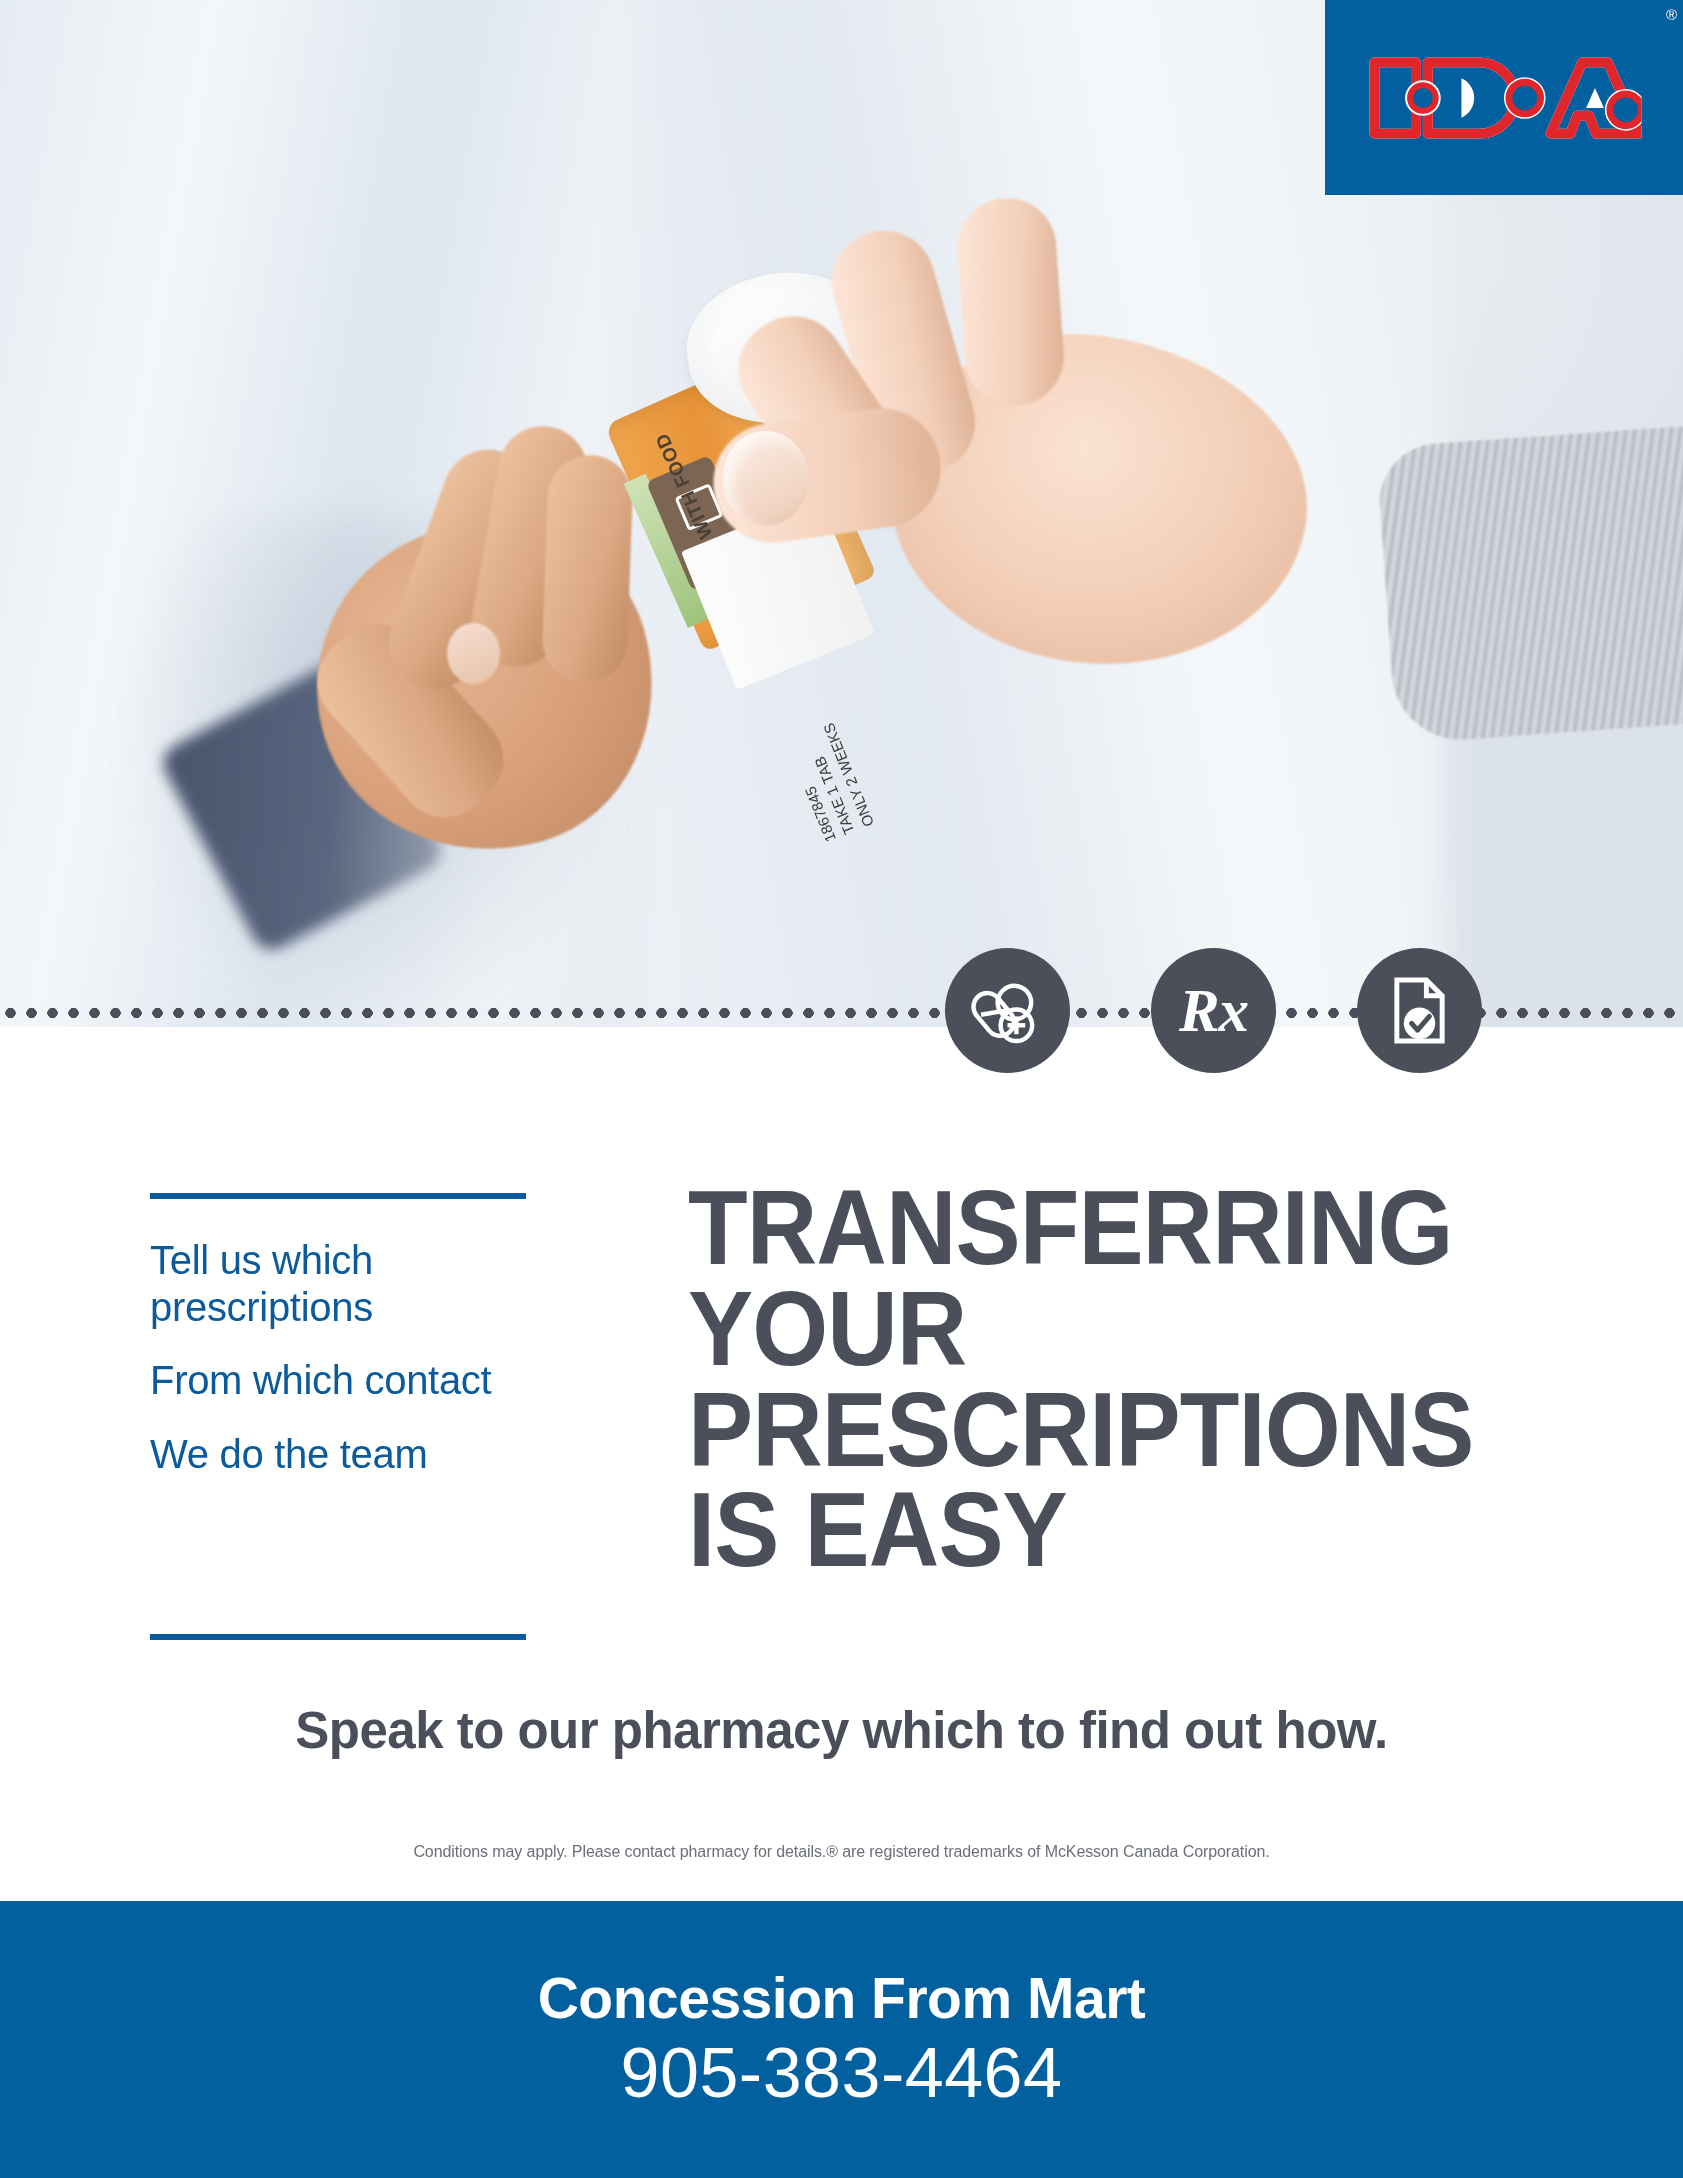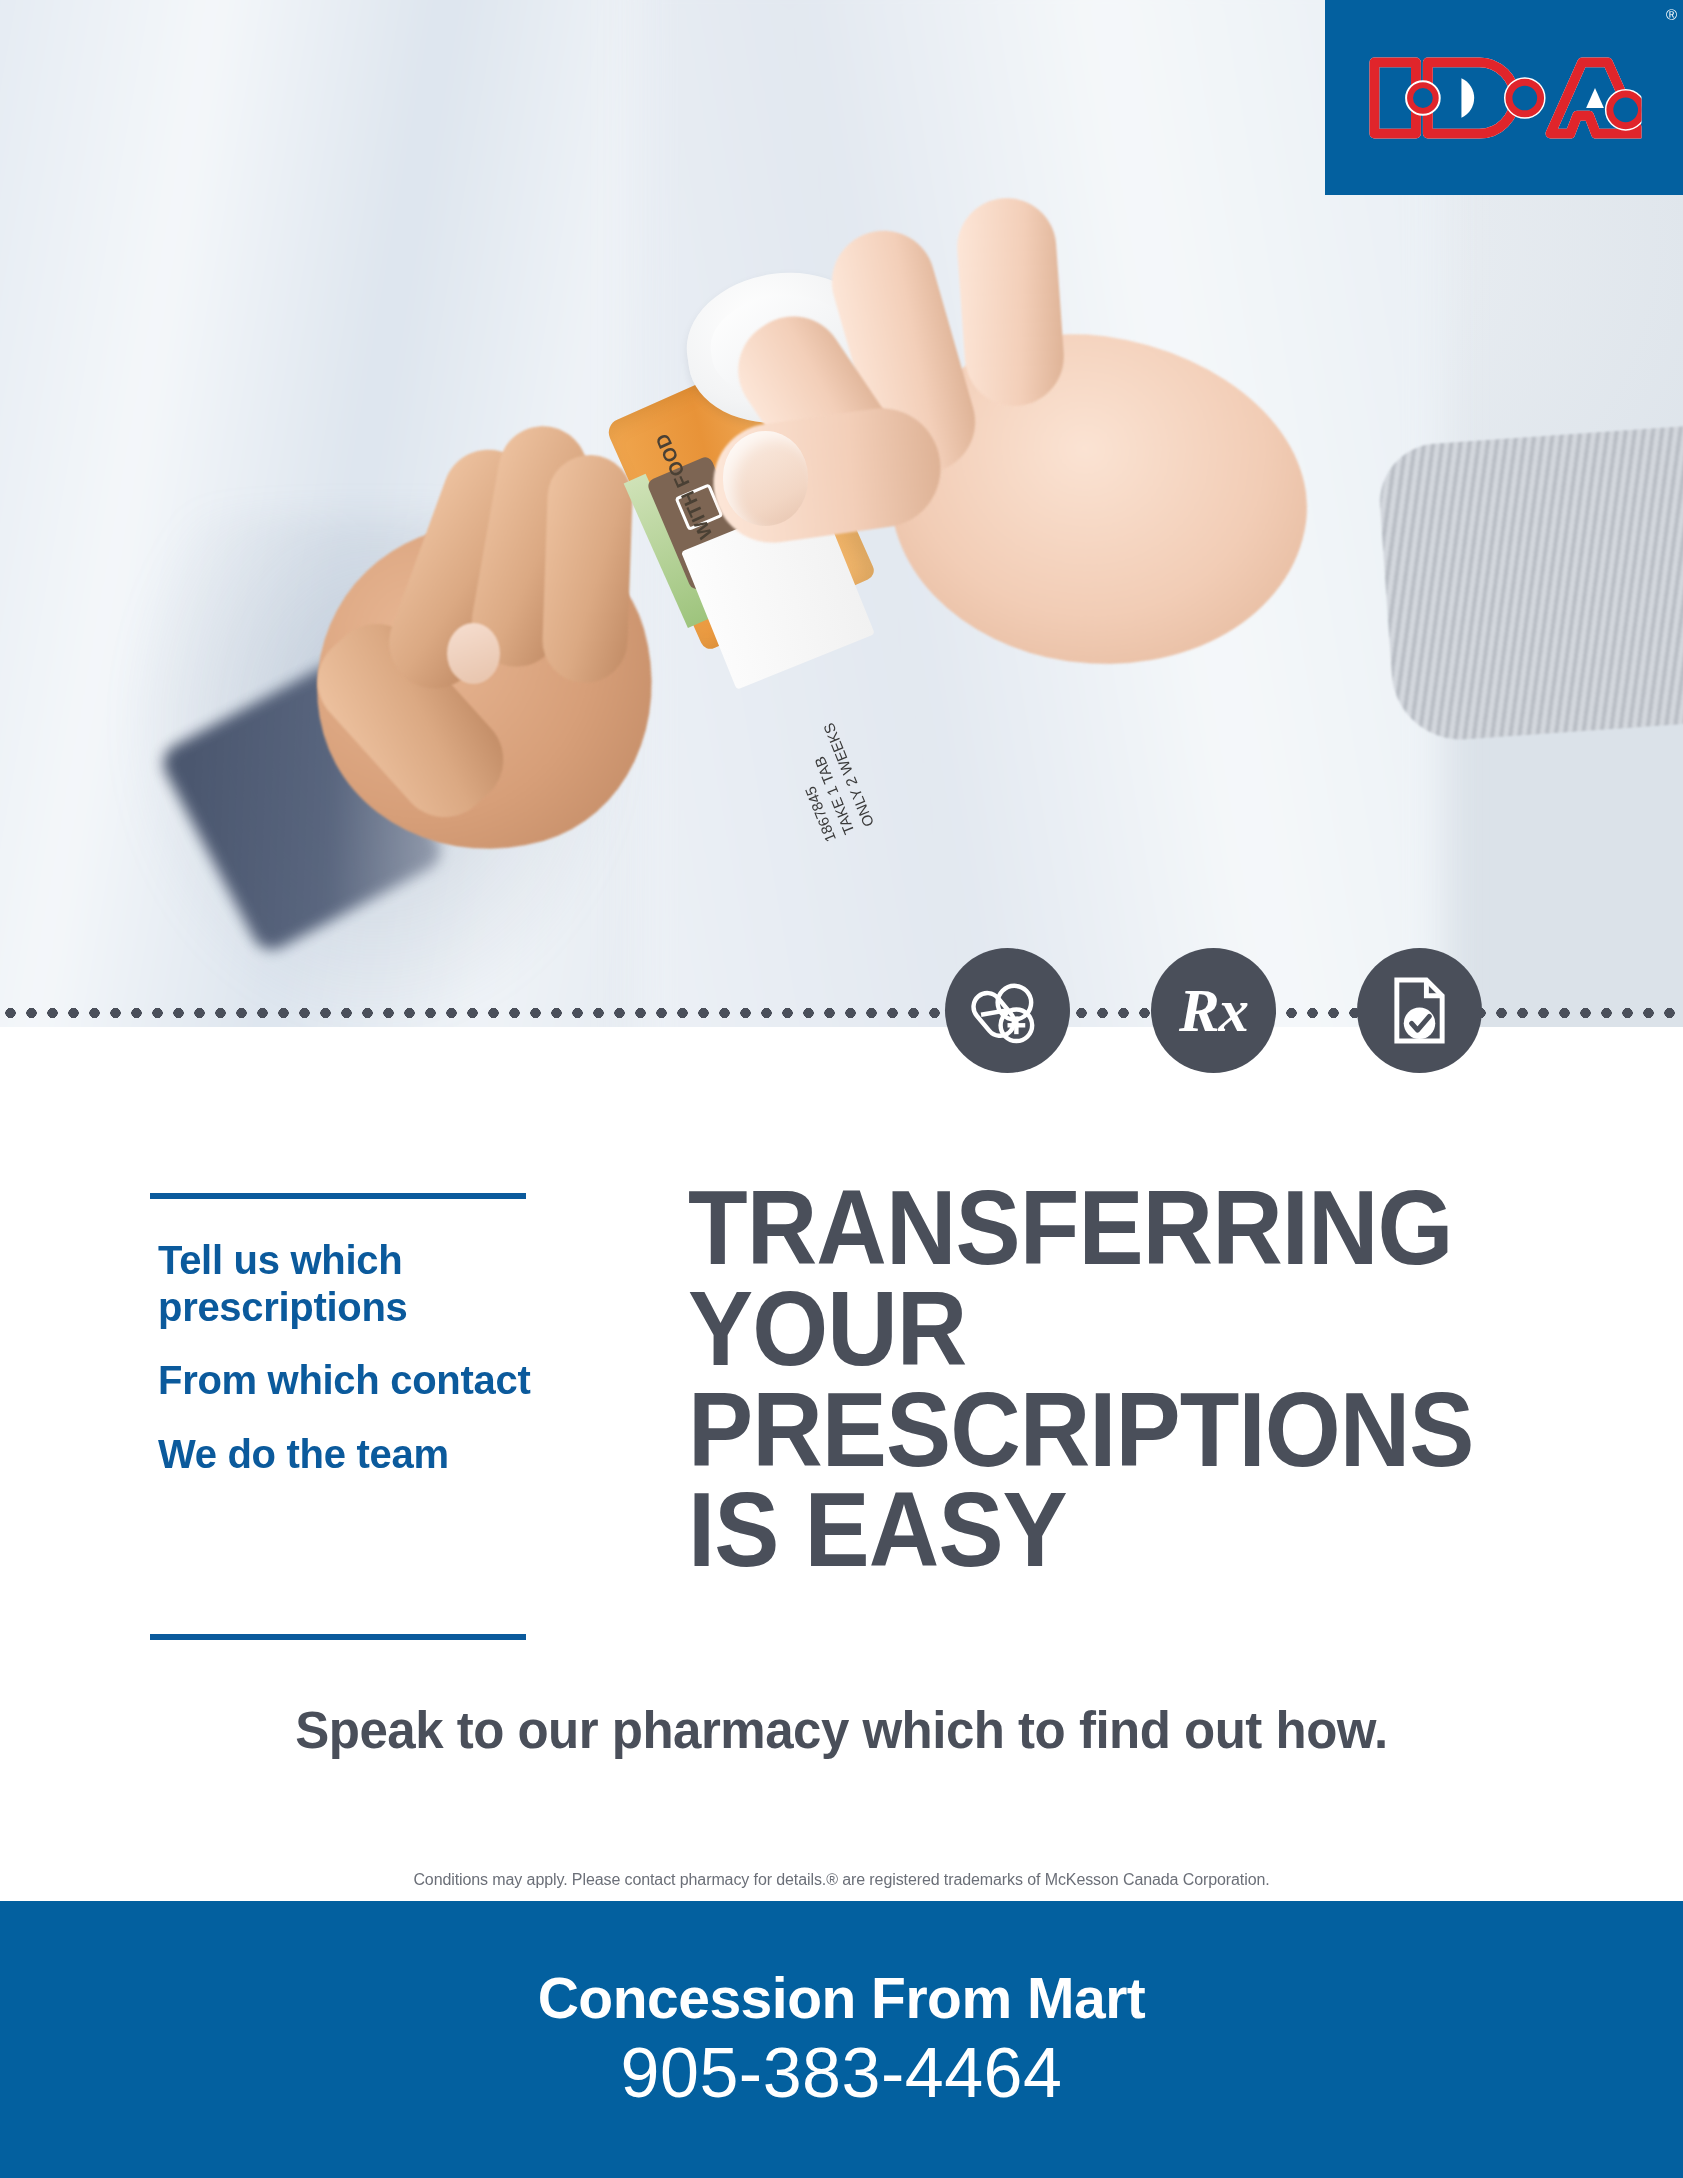--- a/index.html
+++ b/index.html
@@ -194,21 +194,21 @@
     color:#ffffff;font-size:61px;font-weight:bold;line-height:1;
     font-family:"Liberation Serif", serif;letter-spacing:-1px;
   }
 
   
   .bullets{position:absolute;left:150px;top:1193px;width:386px;}
   .rule{height:6px;background:#0b5a9c;width:376px;}
   .rule-top{margin-bottom:38px;}
   .rule-bot{position:absolute;left:0;top:441px;}
   .bullets p{
-    margin:0 0 26px 8px;color:#0b5a9c;font-size:40px;font-weight:bold;
+    margin:0 0 26px 0;color:#0b5a9c;font-size:40px;font-weight:normal;
     line-height:1.18;letter-spacing:-0.3px;
   }
   .bullets p:last-of-type{margin-bottom:0;}
 
   
   .headline{
     position:absolute;left:688px;top:1178px;width:832px;
     color:#4a4f5a;font-weight:bold;
     font-size:105px;line-height:.96;
     letter-spacing:-1px;
@@ -218,21 +218,21 @@
 
   
   .subhead{
     position:absolute;left:0;top:1701px;width:1683px;text-align:center;
     color:#4a4f5a;font-size:51px;font-weight:bold;letter-spacing:-0.5px;
   }
 
   
   .disclaimer{
     position:absolute;left:0;top:1843px;width:1683px;text-align:center;
-    color:#6b6f78;font-size:16px;letter-spacing:-0.1px;margin-top:28px;
+    color:#6b6f78;font-size:16px;letter-spacing:-0.1px;
   }
 
   
   .footer{
     position:absolute;left:0;top:1901px;width:1683px;height:277px;
     background:#03609f;
     display:flex;flex-direction:column;align-items:center;justify-content:center;
     color:#ffffff;
   }
   .footer .store{font-size:57px;font-weight:bold;letter-spacing:-0.5px;line-height:1.18;}

